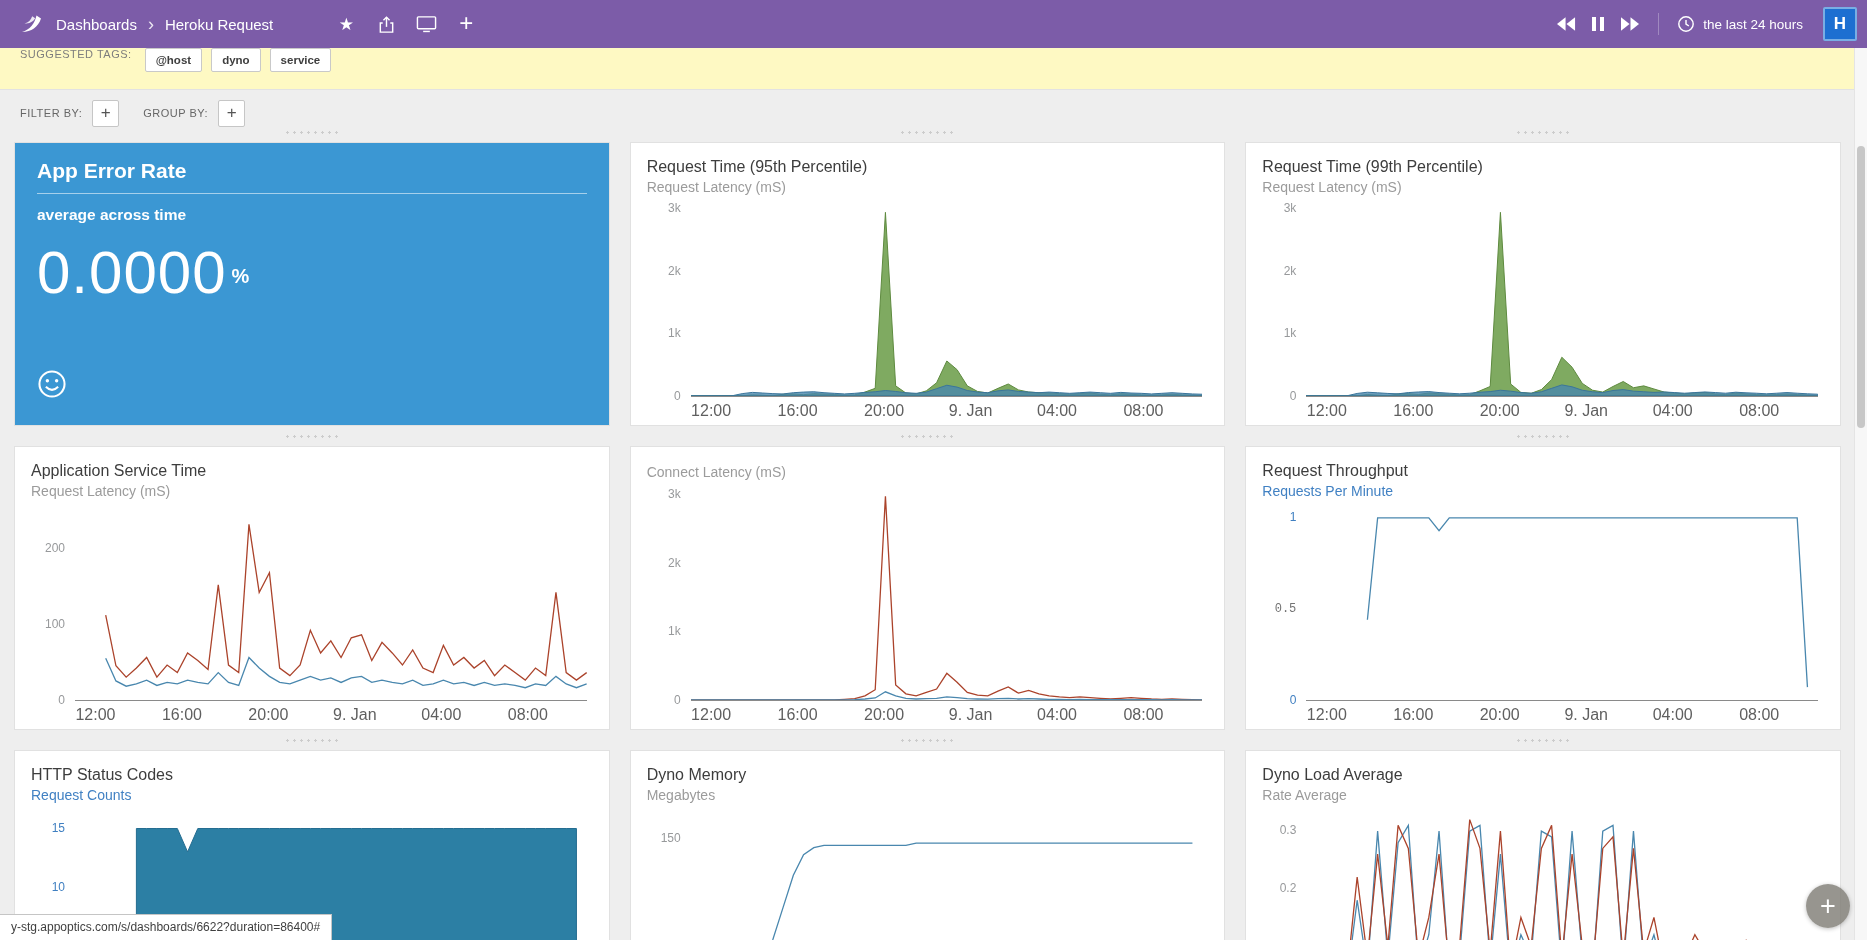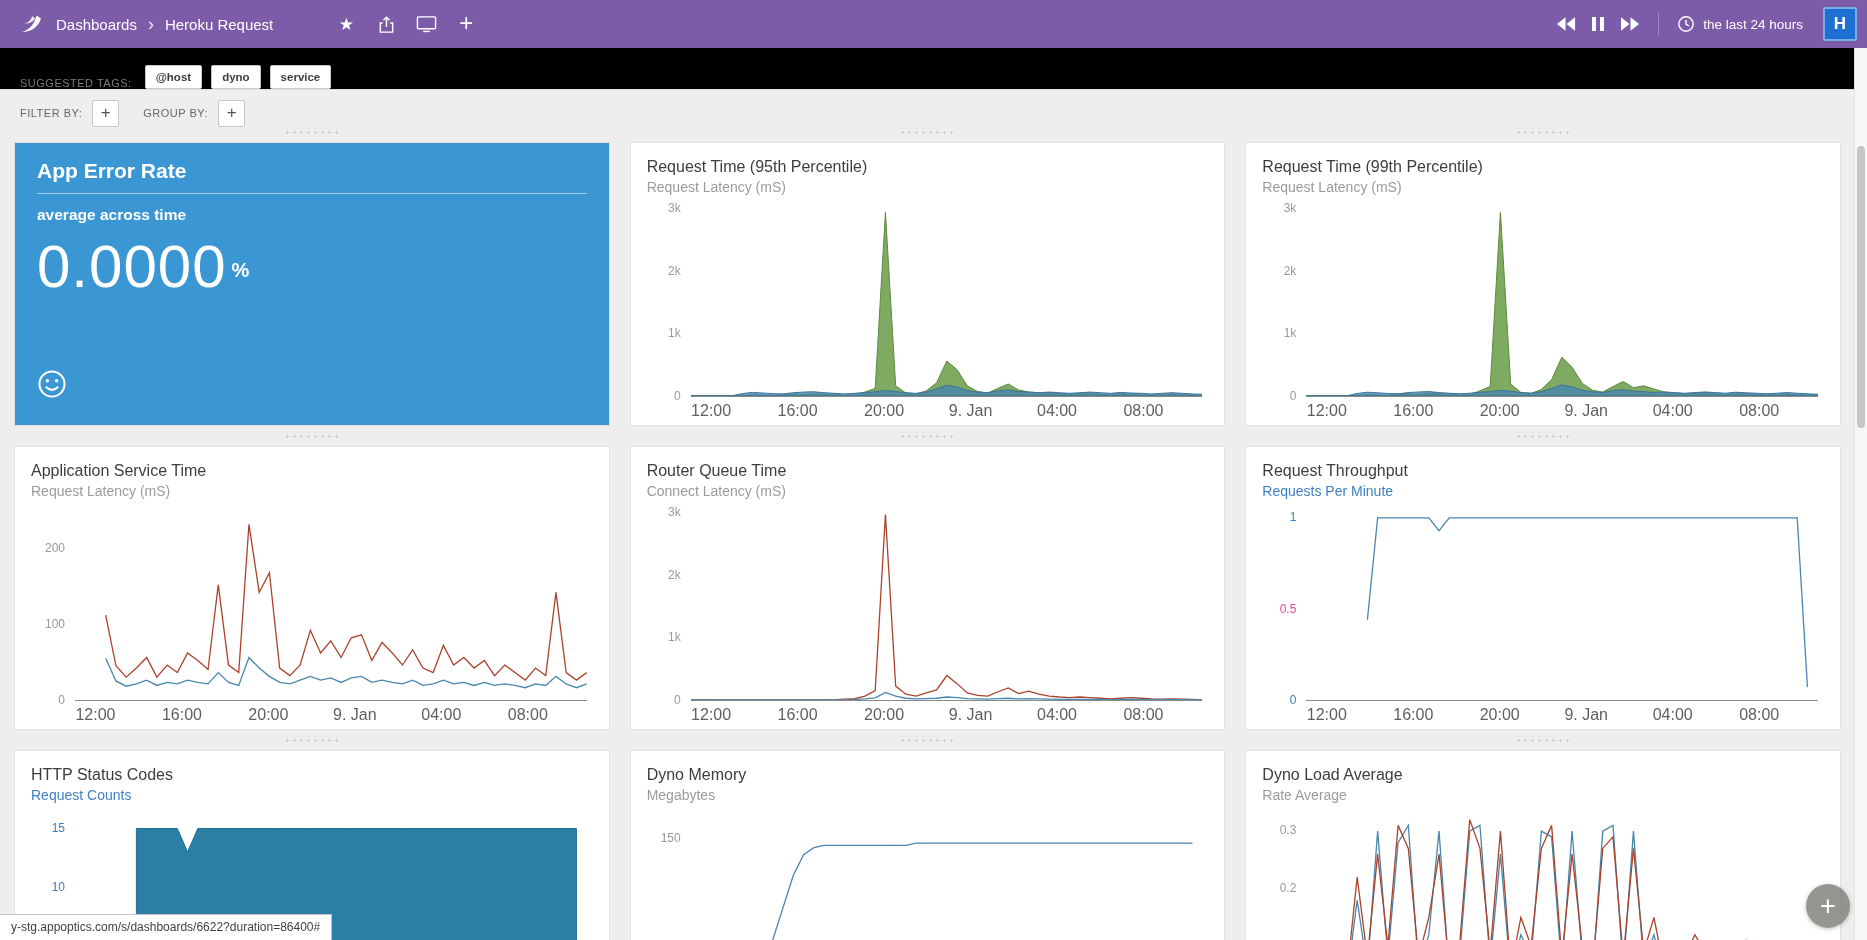--- a/index.html
+++ b/index.html
@@ -30,22 +30,22 @@
   .tb-divider { width:1px; height:22px; background:rgba(255,255,255,.28); margin:0 12px; }
   .timerange { display:flex; align-items:center; gap:8px; font-size:13.5px; cursor:pointer; padding:0 6px; }
   .avatar {
     width:34px; height:34px; margin-left:14px; border:2px solid; border-radius:2px;
     display:flex; align-items:center; justify-content:center;
     font-size:17px; font-weight:bold; cursor:pointer;
   }
 
   
   .tagsbar {
-    height:42px; background:#000000; border-bottom:1px solid #e2e2e2;
-    display:flex; align-items:flex-end; padding:0 20px; gap:9px; position:relative; z-index:20;
+    height:42px; background:#fef9c3; border-bottom:1px solid #e2e2e2;
+    display:flex; align-items:flex-start; padding:0 20px; gap:9px; position:relative; z-index:20;
   }
   .tags-label { font-size:11px; color:#7d7d7d; letter-spacing:.5px; margin-right:4px; }
   .tag {
     border:1px solid #c9c9c9; border-radius:2px; background:#fff;
     padding:5px 10px; font-size:11.5px; font-weight:700; color:#3e3e3e; cursor:pointer;
   }
 
   
   .filterbar { height:46px; display:flex; align-items:center; padding:0 20px; gap:10px; }
   .filter-label { font-size:11px; color:#666; letter-spacing:.5px; }
@@ -84,21 +84,21 @@
   .plot { grid-column:2; grid-row:1; position:relative; border-bottom:1px solid #8a8a8a; margin-right:6px; }
   .plot svg { position:absolute; left:0; top:0; width:100%; height:100%; }
   .xticks { grid-column:2; grid-row:2; position:relative; font-size:16px; color:#5f5f5f; margin-right:6px; }
   .xtick { position:absolute; top:5px; transform:translateX(-50%); white-space:nowrap; }
 
   
   .big-card { color:#fff; padding:16px 22px 14px; }
   .big-title { margin:0; font-size:21px; font-weight:700; }
   .big-card hr { width:100%; border:none; border-top:1px solid rgba(255,255,255,.55); margin:10px 0 12px; }
   .big-sub { font-size:15.5px; font-weight:600; }
-  .big-value { font-size:60px; line-height:1.1; margin-top:10px; letter-spacing:1px; }
+  .big-value { font-size:60px; line-height:1.1; margin-top:16px; letter-spacing:1px; }
   .big-unit { font-size:20px; font-weight:700; margin-left:5px; vertical-align:10px; letter-spacing:0; }
   .smiley { margin-top:auto; margin-bottom:8px; }
 
   
   .statusbar {
     position:fixed; left:0; bottom:0; z-index:50;
     background:#fff; border:1px solid #c5c5c5; border-left:none; border-bottom:none;
     padding:5px 11px 6px; font-size:12px; color:#3f3f3f; white-space:nowrap;
   }
   .fab {
@@ -288,21 +288,20 @@
           <div class="xtick" style="left: 20.9%;">16:00</div>
           <div class="xtick" style="left: 37.8%;">20:00</div>
           <div class="xtick" style="left: 54.7%;">9. Jan</div>
           <div class="xtick" style="left: 71.6%;">04:00</div>
           <div class="xtick" style="left: 88.5%;">08:00</div>
         </div>
     </div>
   </section>
 
   <section class="card">
-    <h3 class="card-title">Router Queue Time</h3>
     <div class="card-sub" style="color: rgb(155, 155, 155);">Connect Latency (mS)</div>
     <div class="chart-area">
       <div class="yticks">
           <div class="ytick" style="top: 3.22581%; color: rgb(151, 153, 155);">3k</div>
           <div class="ytick" style="top: 35.4839%; color: rgb(151, 153, 155);">2k</div>
           <div class="ytick" style="top: 67.7419%; color: rgb(151, 153, 155);">1k</div>
           <div class="ytick" style="top: 100%; color: rgb(151, 153, 155);">0</div>
         </div>
       <div class="plot">
           <svg viewBox="0 0 100 100" preserveAspectRatio="none">
@@ -320,21 +319,21 @@
         </div>
     </div>
   </section>
 
   <section class="card">
     <h3 class="card-title">Request Throughput</h3>
     <div class="card-sub" style="color: rgb(65, 129, 195);">Requests Per Minute</div>
     <div class="chart-area">
       <div class="yticks">
           <div class="ytick" style="top: 5.66038%; color: rgb(63, 127, 193);">1</div>
-          <div class="ytick" style="top: 52.8302%; color: #ec4899;">0.5</div>
+          <div class="ytick" style="top: 52.8302%; color: #737373; font-family: Liberation Mono, monospace;">0.5</div>
           <div class="ytick" style="top: 100%; color: rgb(63, 127, 193);">0</div>
         </div>
       <div class="plot">
           <svg viewBox="0 0 100 100" preserveAspectRatio="none">
             <path d="M12.00 58.49L14.00 5.66L16.00 5.66L18.00 5.66L20.00 5.66L22.00 5.66L24.00 5.66L26.00 12.26L28.00 5.66L30.00 5.66L32.00 5.66L34.00 5.66L36.00 5.66L38.00 5.66L40.00 5.66L42.00 5.66L44.00 5.66L46.00 5.66L48.00 5.66L50.00 5.66L52.00 5.66L54.00 5.66L56.00 5.66L58.00 5.66L60.00 5.66L62.00 5.66L64.00 5.66L66.00 5.66L68.00 5.66L70.00 5.66L72.00 5.66L74.00 5.66L76.00 5.66L78.00 5.66L80.00 5.66L82.00 5.66L84.00 5.66L86.00 5.66L88.00 5.66L90.00 5.66L92.00 5.66L94.00 5.66L96.00 5.66L98.00 93.40" fill="none" stroke="#4987ae" stroke-width="1.3" vector-effect="non-scaling-stroke"></path>
           </svg>
         </div>
       <div class="xticks">
           <div class="xtick" style="left: 4%;">12:00</div>
           <div class="xtick" style="left: 20.9%;">16:00</div>

